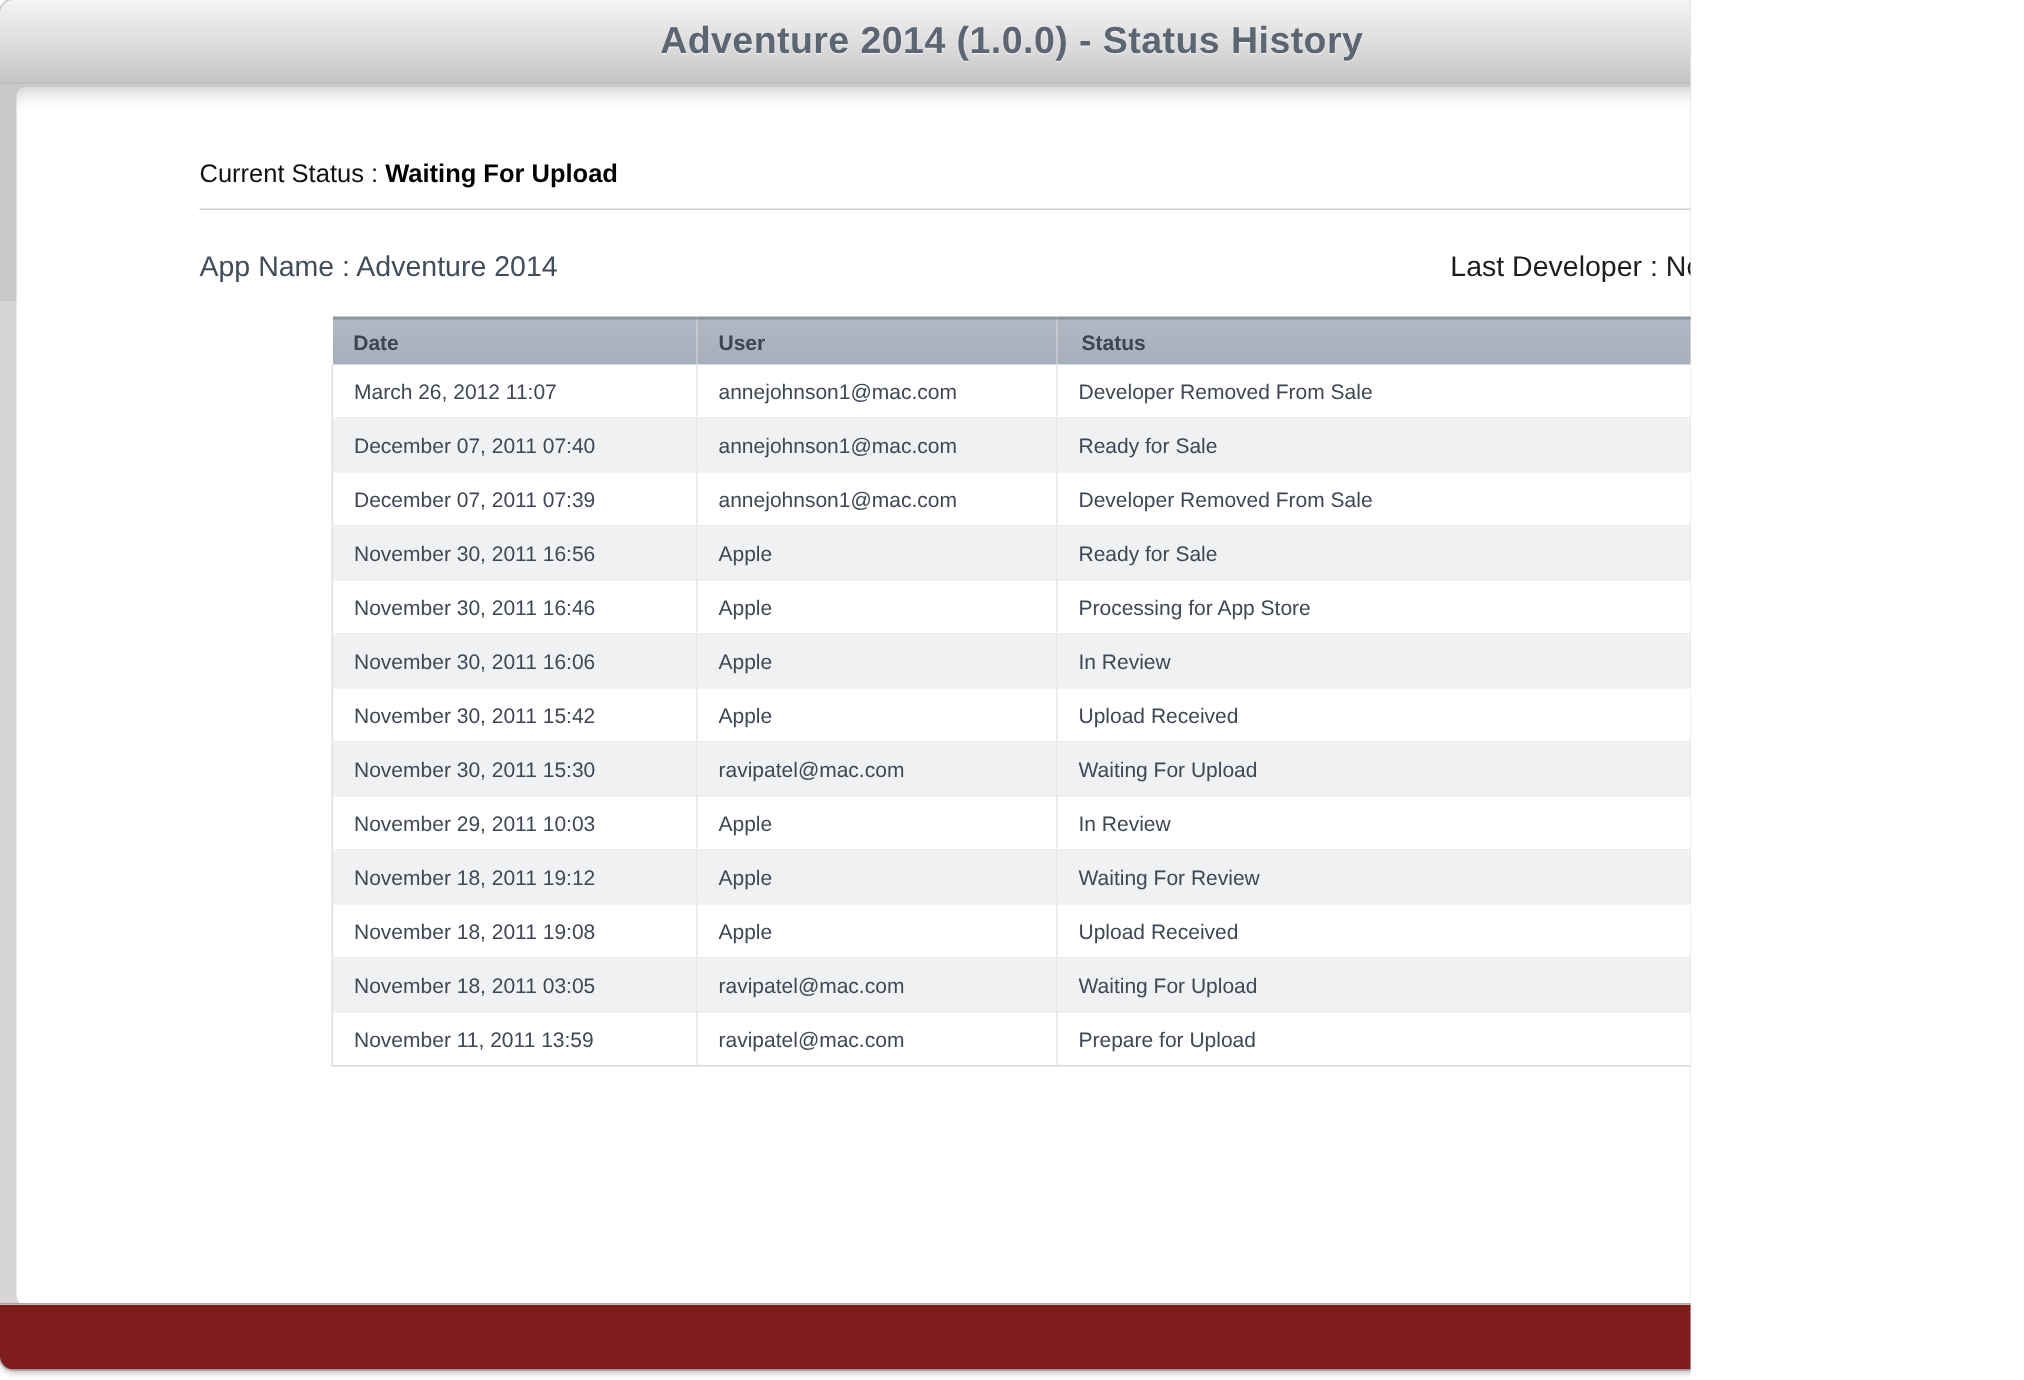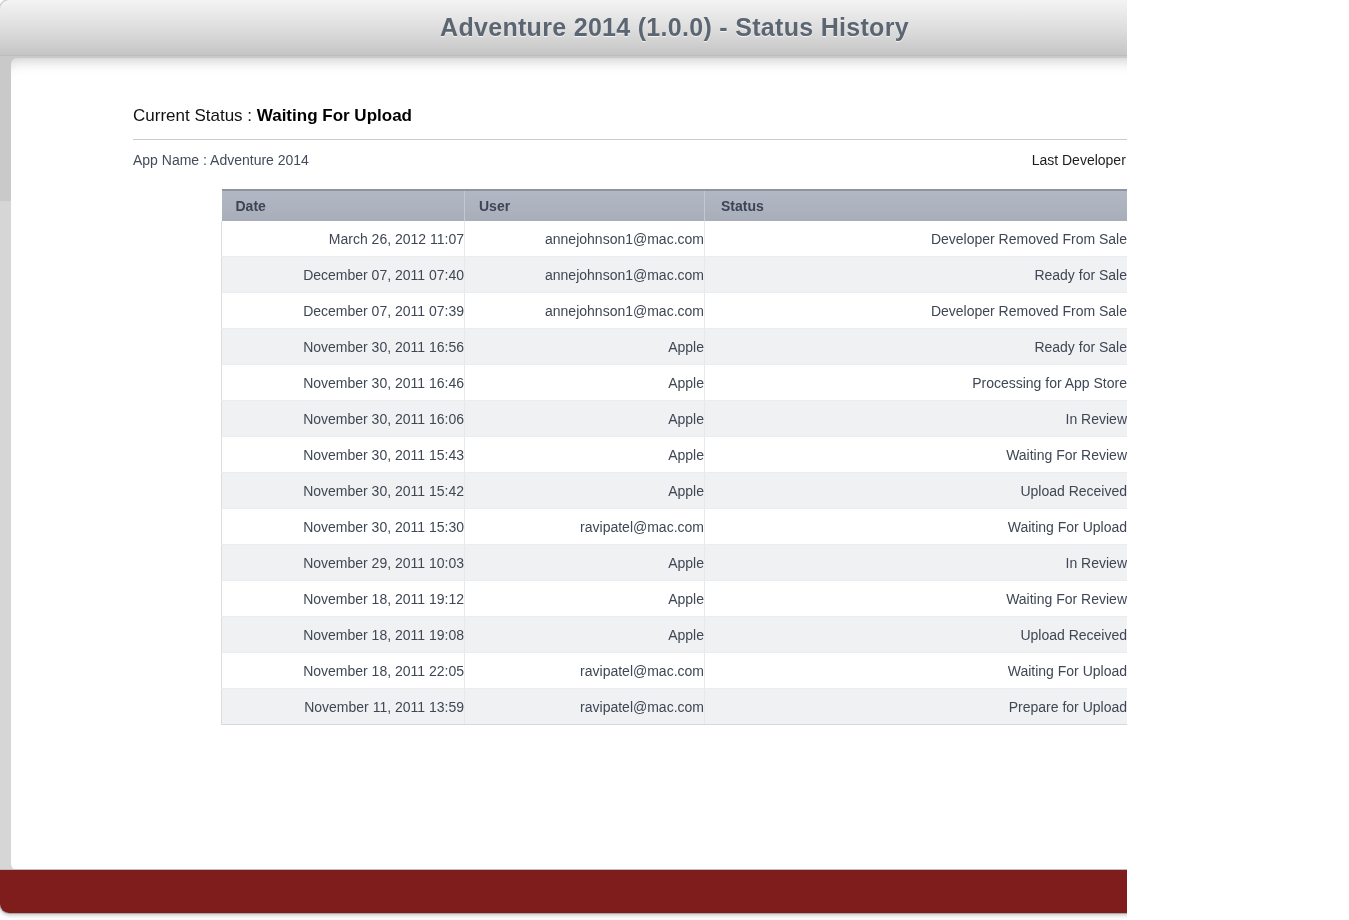--- a/index.html
+++ b/index.html
@@ -64,25 +64,25 @@
   
   .status-line {
     margin: 48px 125px 0 122px;
     padding-bottom: 13px;
     border-bottom: 1px solid #cccccc;
     font-size: 17px;
     color: #111111;
   }
   .status-line .value { font-weight: bold; color: #000000; }
   .meta-row {
-    margin: 12px 125px 0 122px;
+    margin: 28px 125px 0 122px;
     display: flex;
     justify-content: space-between;
     align-items: baseline;
-    font-size: 14px;
+    font-size: 19px;
   }
   .app-name { color: #434c5a; }
   .last-modified { color: #1d1d1d; }
   
   table.history {
     width: 906px;
     margin: 21px auto 0 auto;
     border-collapse: collapse;
     table-layout: fixed;
     font-size: 14px;
@@ -102,21 +102,20 @@
   }
   table.history thead th:last-child { border-right: none; padding-left: 16px; }
   table.history tbody td {
     height: 35px;
     padding: 0 0 0 14px;
     color: #3f4754;
     border-bottom: 1px solid #ebecee;
     border-right: 1px solid #e7e8eb;
     white-space: nowrap;
     overflow: hidden;
-    text-align: right;
   }
   table.history tbody td:first-child { border-left: 1px solid #dcdde0; }
   table.history tbody td:last-child  { border-right: 1px solid #dcdde0; }
   table.history tbody tr:nth-child(even) { background: #f0f1f3; }
   table.history tbody tr:nth-child(odd)  { background: #ffffff; }
   table.history tbody tr:last-child td { border-bottom: 1px solid #d7d8db; }
   
   .footer {
     position: absolute;
     left: 0; right: 0; bottom: 0;
@@ -201,25 +200,20 @@
                 <td>November 30, 2011 16:46</td>
                 <td>Apple</td>
                 <td>Processing for App Store</td>
               </tr>
               <tr>
                 <td>November 30, 2011 16:06</td>
                 <td>Apple</td>
                 <td>In Review</td>
               </tr>
               <tr>
-                <td>November 30, 2011 15:43</td>
-                <td>Apple</td>
-                <td>Waiting For Review</td>
-              </tr>
-              <tr>
                 <td>November 30, 2011 15:42</td>
                 <td>Apple</td>
                 <td>Upload Received</td>
               </tr>
               <tr>
                 <td>November 30, 2011 15:30</td>
                 <td>ravipatel@mac.com</td>
                 <td>Waiting For Upload</td>
               </tr>
               <tr>
@@ -231,21 +225,21 @@
                 <td>November 18, 2011 19:12</td>
                 <td>Apple</td>
                 <td>Waiting For Review</td>
               </tr>
               <tr>
                 <td>November 18, 2011 19:08</td>
                 <td>Apple</td>
                 <td>Upload Received</td>
               </tr>
               <tr>
-                <td>November 18, 2011 22:05</td>
+                <td>November 18, 2011 03:05</td>
                 <td>ravipatel@mac.com</td>
                 <td>Waiting For Upload</td>
               </tr>
               <tr>
                 <td>November 11, 2011 13:59</td>
                 <td>ravipatel@mac.com</td>
                 <td>Prepare for Upload</td>
               </tr>
             </tbody>
         </table>

